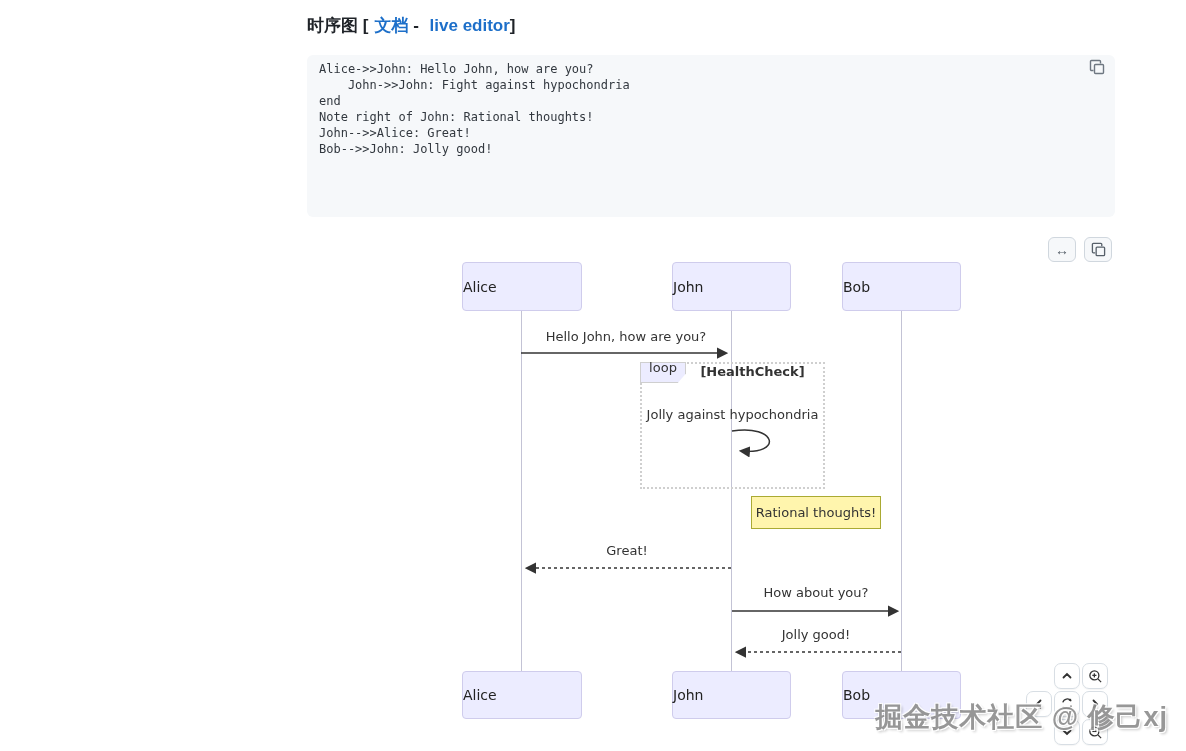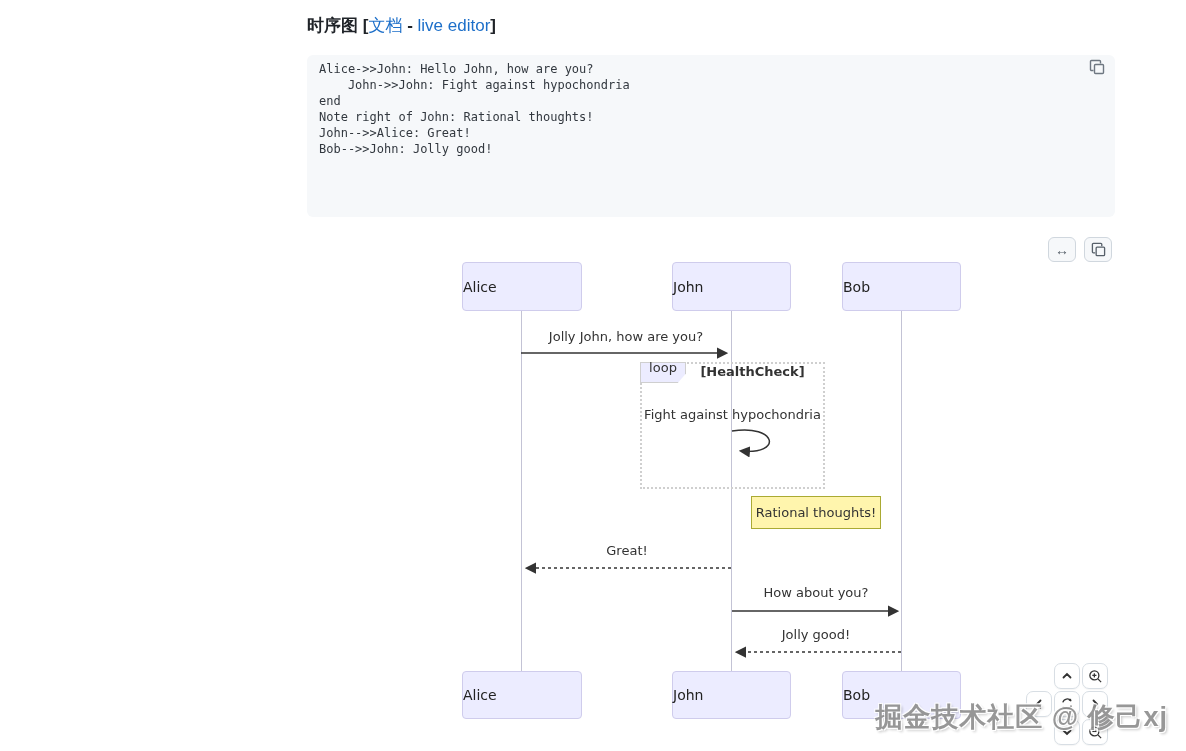--- a/index.html
+++ b/index.html
@@ -3,21 +3,21 @@
 <meta charset="utf-8">
 <style>
   * { margin: 0; padding: 0; box-sizing: border-box; }
   html, body { width: 1186px; height: 751px; background: #ffffff; overflow: hidden;
     font-family: "Liberation Sans", sans-serif; position: relative; }
 
   .abs { position: absolute; }
 
   
   .page-title { left: 307px; top: 14px; font-size: 17px; font-weight: bold; color: #1f2328; }
-  .page-title a { color: var(--link-blue, #1d6fc9); text-decoration: none; font-weight: normal; }
+  .page-title a { color: var(--link-blue, #1d6fc9); text-decoration: none; font-weight: bold; margin-left: 6px; }
   .page-title .plain { color: #1f2328; }
 
   
   .code-block { left: 307px; top: 55px; width: 808px; height: 162px;
     background: #f6f8fa; border-radius: 6px; padding: 7px 40px 7px 12px; }
   .code-block pre { font-family: "DejaVu Sans Mono", monospace; font-size: 12px;
     line-height: 15.9px; color: #32383f; white-space: pre; }
   .code-copy-btn { left: 1086px; top: 57px; width: 22px; height: 22px; border: none;
     background: transparent; cursor: pointer; color: #6e7781; padding: 2px; }
 
@@ -120,22 +120,22 @@
   <div class="abs actor-box" style="left:462px;top:262px;width:120px;height:49px">
       <span>Alice</span>
     </div>
   <div class="abs actor-box" style="left:672px;top:262px;width:119px;height:49px">
       <span>John</span>
     </div>
   <div class="abs actor-box" style="left:842px;top:262px;width:119px;height:49px">
       <span>Bob</span>
     </div>
 
-  <div class="abs msg-label" style="left:521px;top:329px;width:210px">Jolly John, how are you?</div>
-  <div class="abs msg-label" style="left:640px;top:407px;width:185px">Fight against hypochondria</div>
+  <div class="abs msg-label" style="left:521px;top:329px;width:210px">Hello John, how are you?</div>
+  <div class="abs msg-label" style="left:640px;top:407px;width:185px">Jolly against hypochondria</div>
   <div class="abs msg-label" style="left:521px;top:543px;width:212px">Great!</div>
   <div class="abs msg-label" style="left:731px;top:585px;width:170px">How about you?</div>
   <div class="abs msg-label" style="left:731px;top:627px;width:170px">Jolly good!</div>
 
   <div class="abs loop-box"></div>
   <div class="abs loop-tag">loop</div>
   <div class="abs loop-cond">[HealthCheck]</div>
 
   <div class="abs note-box">Rational thoughts!</div>
 

